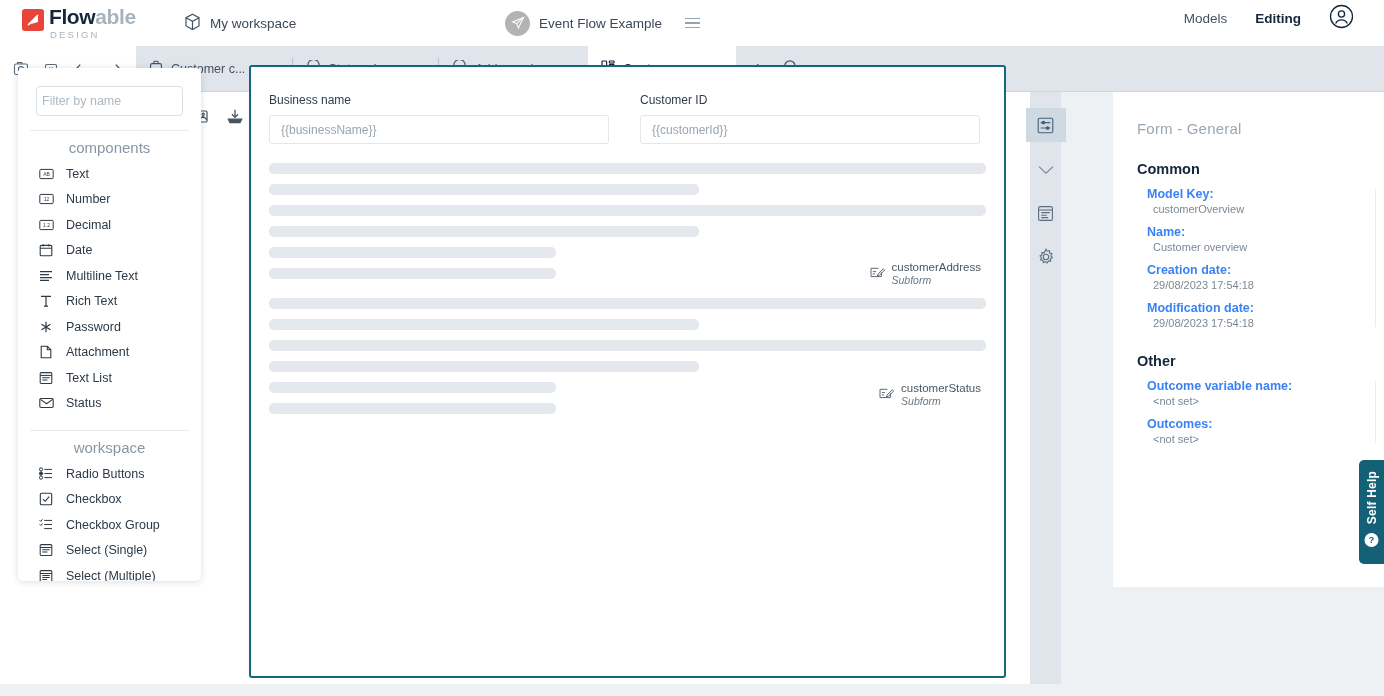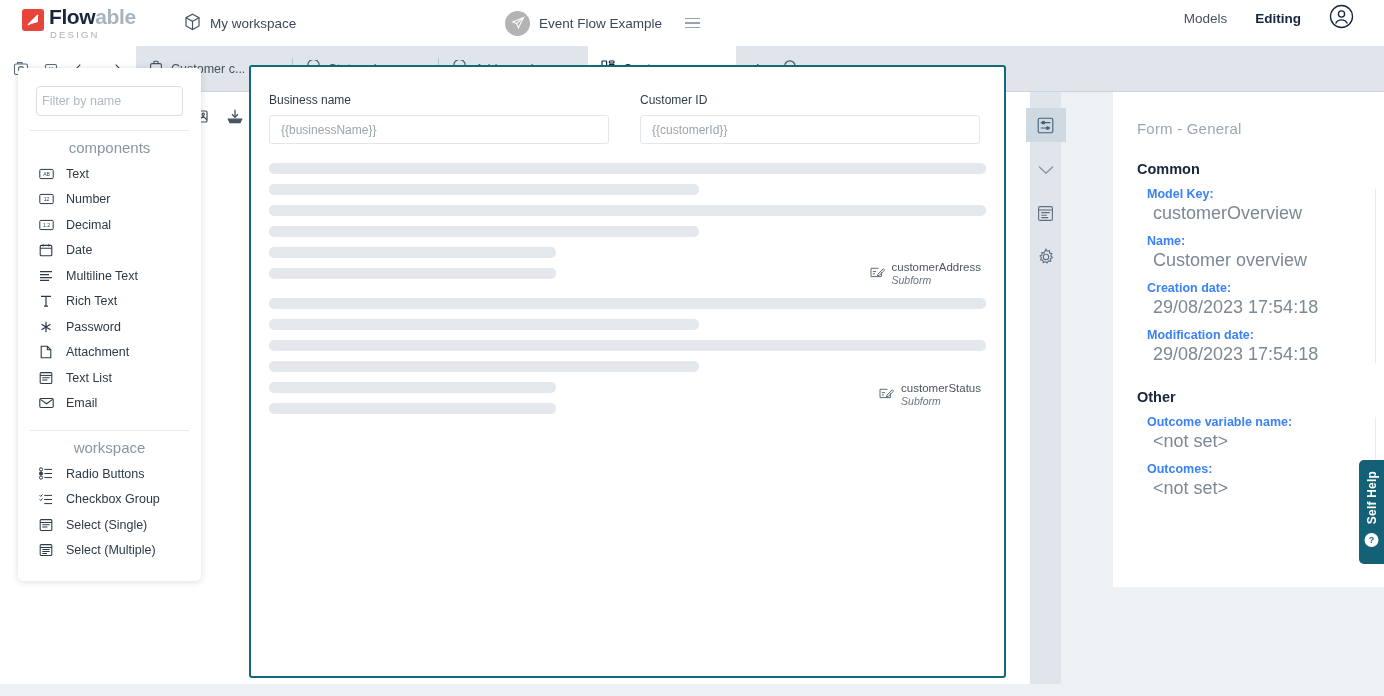--- a/index.html
+++ b/index.html
@@ -141,21 +141,21 @@
   .props {
     position:absolute; left:1113px; top:92px; width:323px; height:495px;
     background:#ffffff; padding:28px 0 0 24px;
   }
   .props-title { font-size:15px; color:#9aa8b5; letter-spacing:.2px; }
   .props-sec { font-size:14.5px; font-weight:bold; color:#16263c; margin-top:24px; }
   .props-grp { position:relative; margin-top:9px; padding-right:60px; }
   .props-line { position:absolute; left:238px; top:2px; bottom:2px; width:1px; background:#e7ecf0; }
   .props-pencil { position:absolute; left:268px; top:50%; transform:translateY(-50%); cursor:pointer;}
   .pkey { font-size:12.5px; font-weight:bold; color:#3b82f6; margin-top:10px; padding-left:10px;}
-  .pval { font-size:18px; color:#7c8894; padding-left:16px; margin-top:2px; }
+  .pval { font-size:11px; color:#7c8894; padding-left:16px; margin-top:2px; }
 
   
   .selfhelp {
     position:absolute; right:0; top:460px; width:25px; height:104px;
     background:#146077; border-radius:5px 0 0 5px;
     display:flex; flex-direction:column; align-items:center; justify-content:center; gap:7px;
     cursor:pointer;
   }
   .selfhelp .sh-txt {
     writing-mode:vertical-rl; transform:rotate(180deg);
@@ -473,36 +473,45 @@
         </span>
       <span>Text List</span>
     </div>
     <div class="pal-item">
       <span class="pi-ic">
           <svg width="15" height="12" viewBox="0 0 15 12" fill="none" stroke="#2c3947" stroke-width="1.1">
             <rect x="0.8" y="1.5" width="13.4" height="9" rx="1.2"></rect>
             <path d="M1.4 2.4 L7.5 6.8 L13.6 2.4"></path>
           </svg>
         </span>
-      <span>Email</span>
+      <span>Status</span>
     </div>
 
     <div class="pal-div"></div>
     <div class="pal-group">workspace</div>
 
     <div class="pal-item">
       <span class="pi-ic">
           <svg width="14" height="13" viewBox="0 0 14 13" fill="none" stroke="#2c3947" stroke-width="1">
             <circle cx="2" cy="2.4" r="1.6"></circle>
             <circle cx="2" cy="6.5" r="1.6" fill="#2c3947"></circle>
             <circle cx="2" cy="10.6" r="1.6"></circle>
             <path d="M5.4 2.4 H13 M5.4 6.5 H13 M5.4 10.6 H13"></path>
           </svg>
         </span>
       <span>Radio Buttons</span>
+    </div>
+    <div class="pal-item">
+      <span class="pi-ic">
+          <svg width="14" height="14" viewBox="0 0 14 14" fill="none" stroke="#2c3947" stroke-width="1.1">
+            <rect x="1.3" y="1.3" width="11.4" height="11.4" rx="1.3"></rect>
+            <path d="M4 7.1 L6.2 9.3 L10.2 4.7"></path>
+          </svg>
+        </span>
+      <span>Checkbox</span>
     </div>
     <div class="pal-item">
       <span class="pi-ic">
           <svg width="14" height="13" viewBox="0 0 14 13" fill="none" stroke="#2c3947" stroke-width="1">
             <path d="M0.6 2.2 L1.8 3.4 L3.5 1.3"></path>
             <path d="M0.6 6.3 L1.8 7.5 L3.5 5.4"></path>
             <path d="M5.2 2.4 H13 M5.2 6.5 H13 M5.2 10.6 H13"></path>
           </svg>
         </span>
       <span>Checkbox Group</span>

